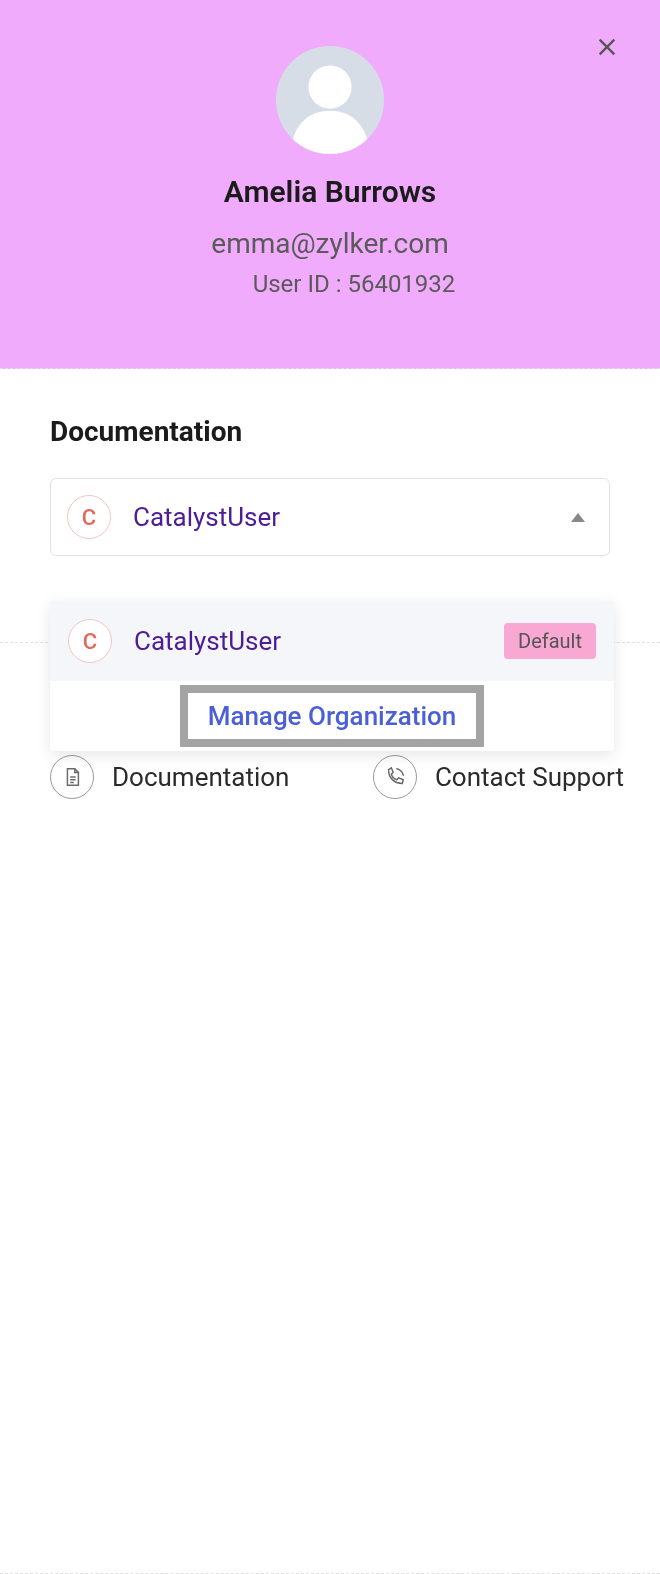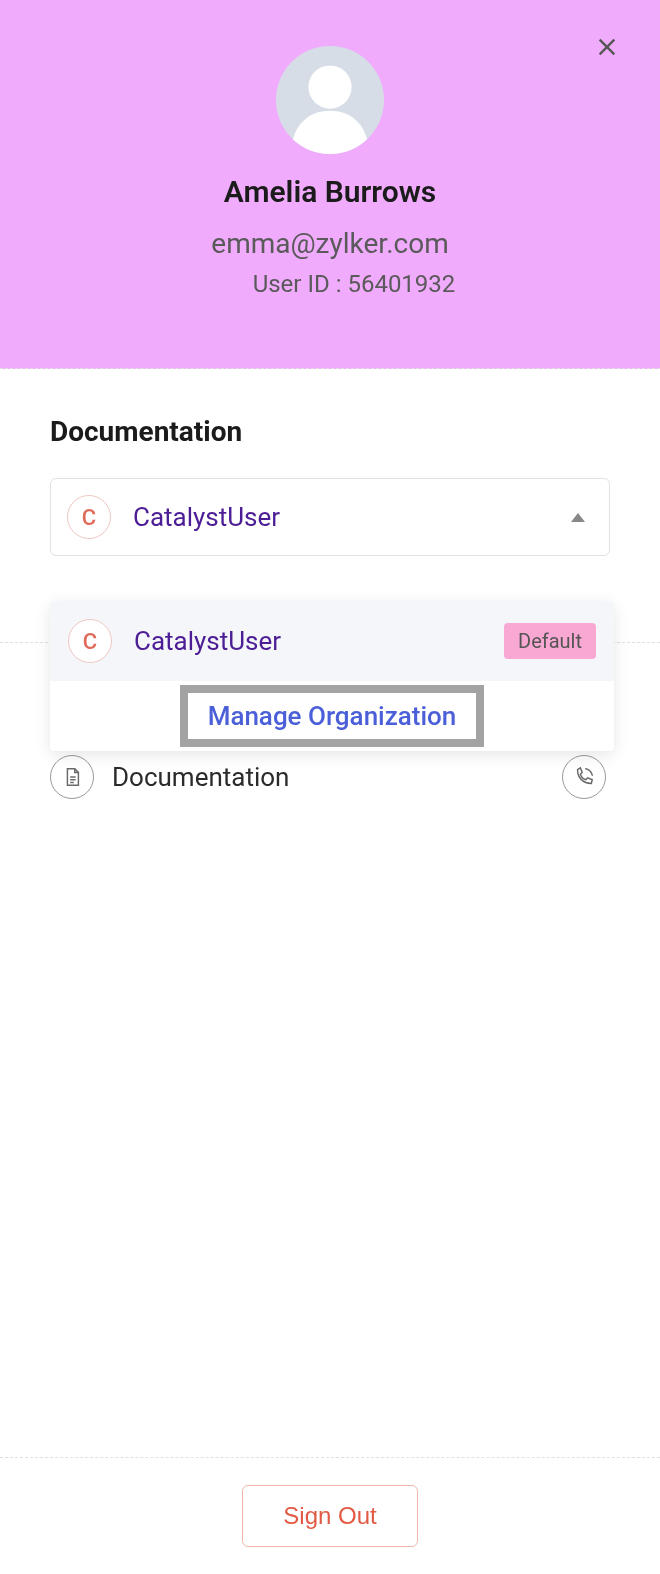--- a/index.html
+++ b/index.html
@@ -212,21 +212,19 @@
         </div>
         <span class="ql-label">Documentation</span>
       </div>
       <div class="ql-item">
         <div class="ql-icon">
           <svg viewBox="0 0 24 24">
               <path d="M5 4c0 9 6 15 15 15l1-4-5-2-2 2c-3-1-5-3-6-6l2-2-2-5z"></path>
               <path d="M14 3c4 1 6 3 7 7" stroke-linecap="round"></path>
             </svg>
         </div>
+        <span class="ql-label">Contact Support</span>
       </div>
     </div>
   </div>
 
-  <div class="footer">
-    <button class="signout-btn">Sign Out</button>
-  </div>
 
 </div>
 
 </body></html>

